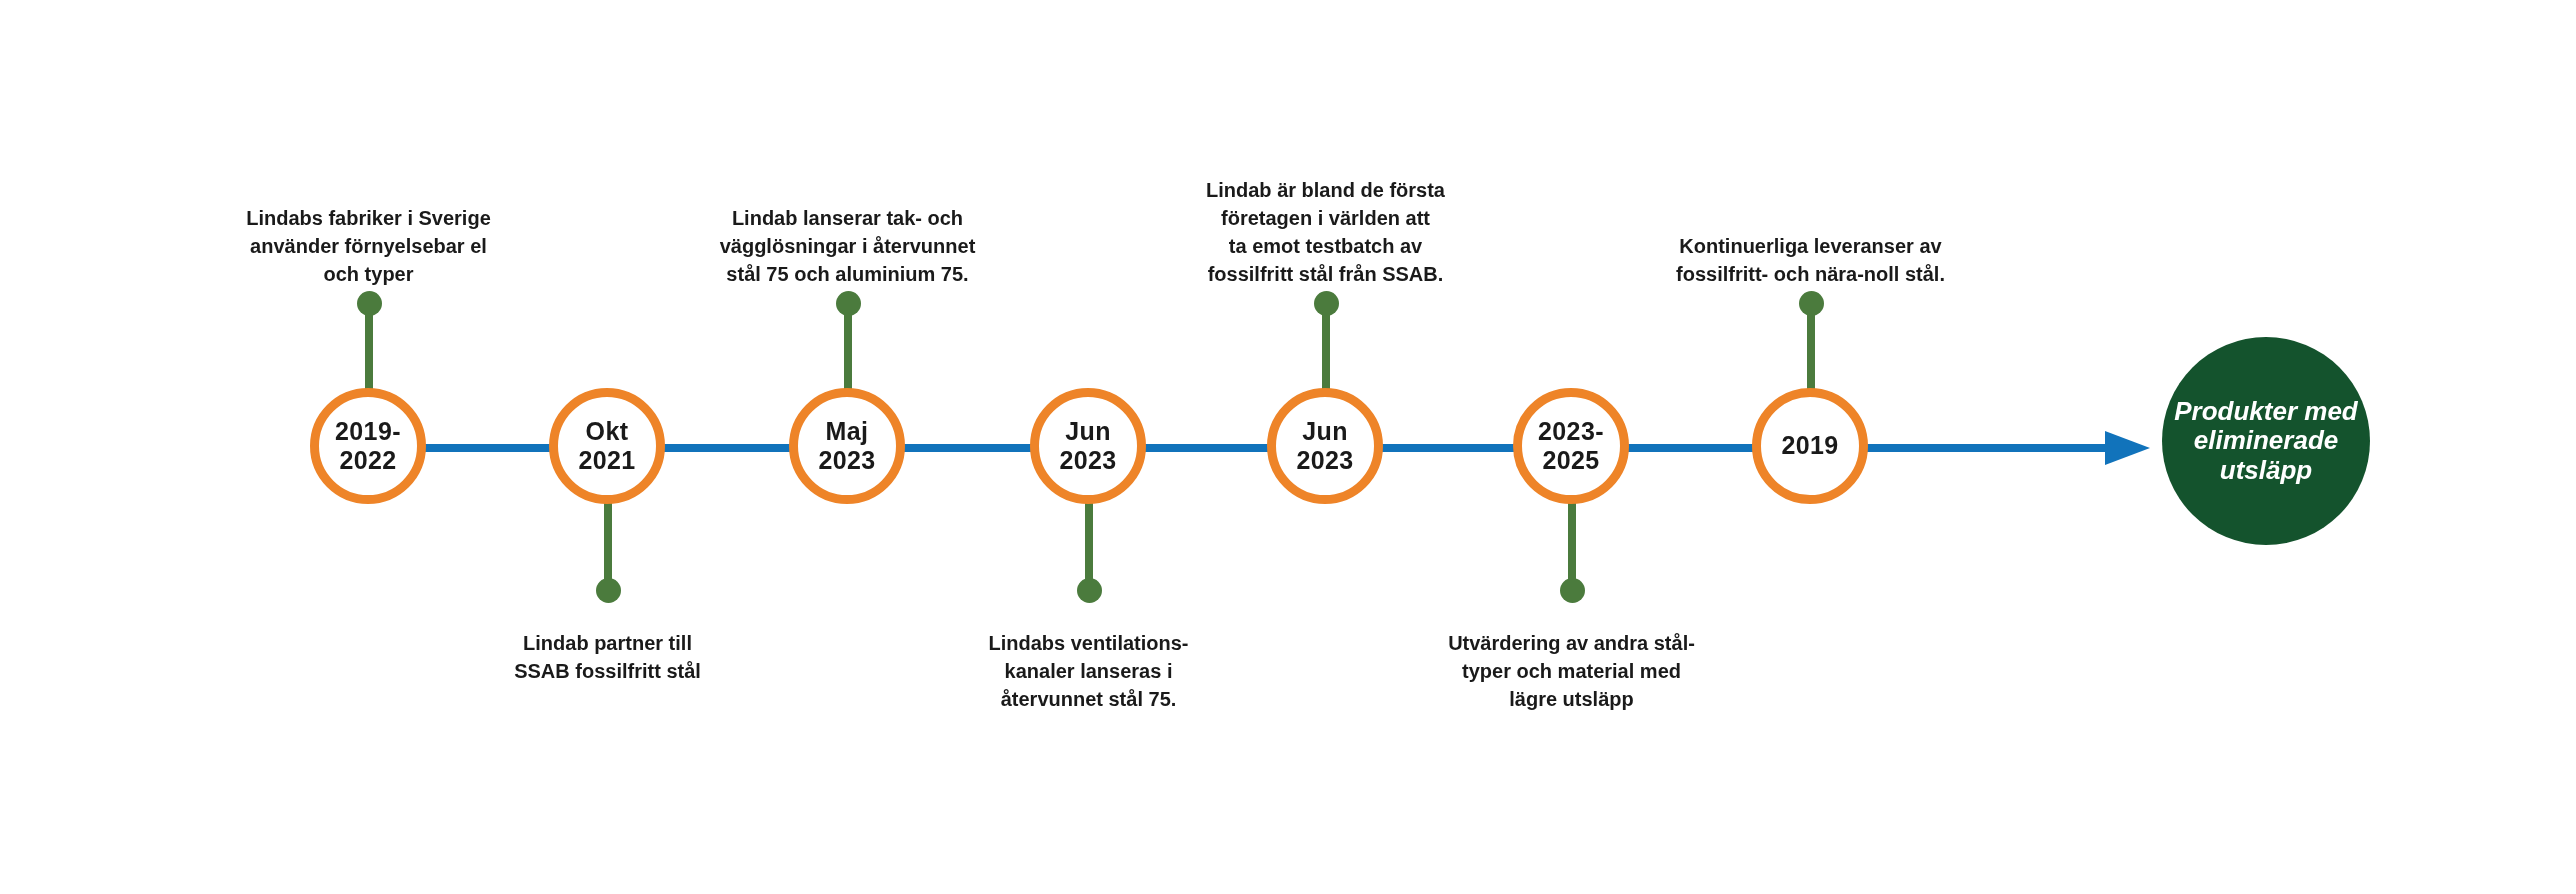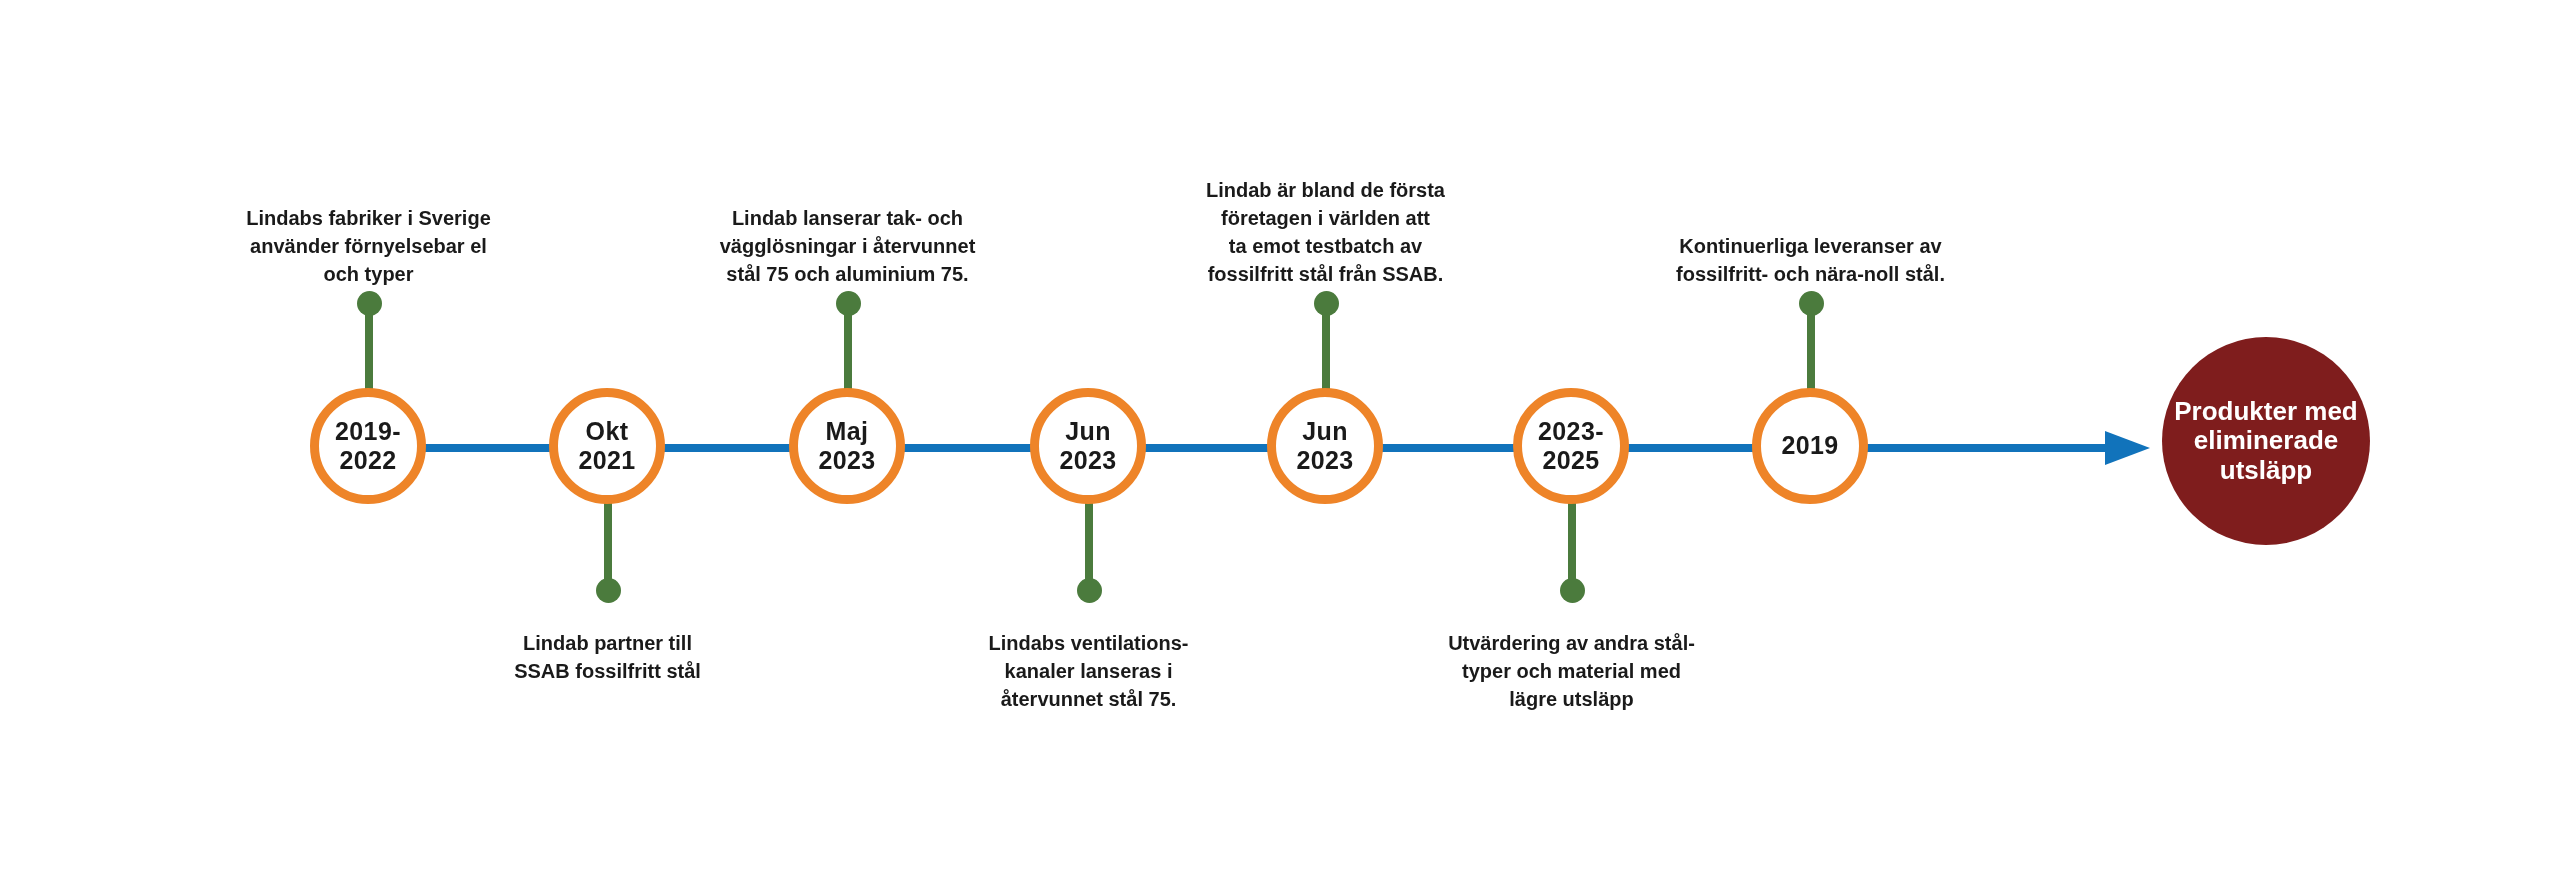--- a/index.html
+++ b/index.html
@@ -90,23 +90,24 @@
   }
   .above .m-label { bottom: 159px; }
   .below .m-label { top: 182px; }
 
   
   .goal-circle {
     position: absolute;
     left: 2162px; top: 337px;
     width: 208px; height: 208px;
     border-radius: 50%;
-    background: #7f1d1d;
+    background: #14532d;
     display: flex; align-items: center; justify-content: center;
     z-index: 3;
+    font-style: italic;
   }
   .goal-text {
     color: #ffffff;
     font-size: 26px;
     font-weight: 700;
     line-height: 29.5px;
     text-align: center;
     white-space: pre-line;
   }
 </style>

